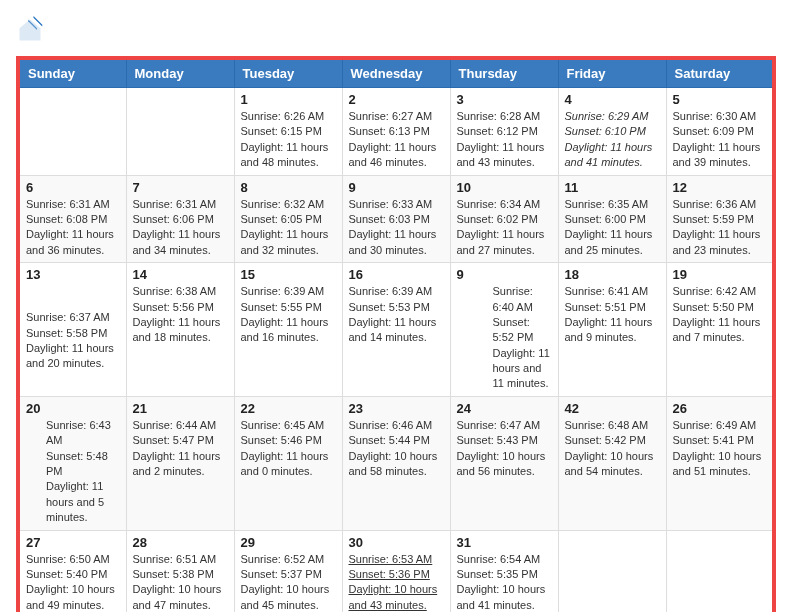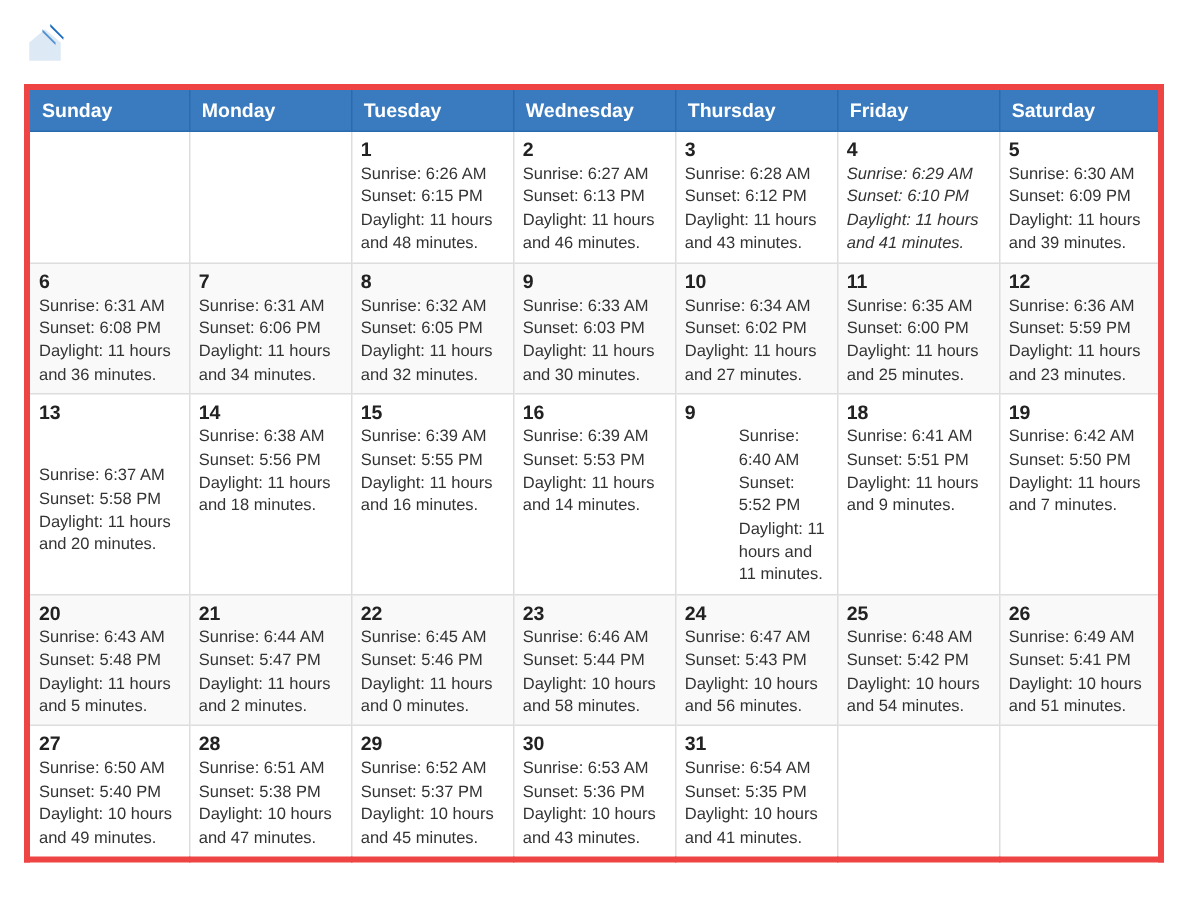--- a/index.html
+++ b/index.html
@@ -241,21 +241,21 @@
         <td>
           <span class="day-number">19</span>
           <div class="day-info" style="white-space: pre-line;">Sunrise: 6:42 AM
 Sunset: 5:50 PM
 Daylight: 11 hours and 7 minutes.</div>
         </td>
       </tr>
       <tr>
         <td>
           <span class="day-number">20</span>
-          <div class="day-info" style="white-space: pre-line;">Sunrise: 6:43 AM
+          <div class="day-info" style="white-space: pre-line; margin-left: 20px;">Sunrise: 6:43 AM
 Sunset: 5:48 PM
 Daylight: 11 hours and 5 minutes.</div>
         </td>
         <td>
           <span class="day-number">21</span>
           <div class="day-info" style="white-space: pre-line;">Sunrise: 6:44 AM
 Sunset: 5:47 PM
 Daylight: 11 hours and 2 minutes.</div>
         </td>
         <td>
@@ -270,21 +270,21 @@
 Sunset: 5:44 PM
 Daylight: 10 hours and 58 minutes.</div>
         </td>
         <td>
           <span class="day-number">24</span>
           <div class="day-info" style="white-space: pre-line;">Sunrise: 6:47 AM
 Sunset: 5:43 PM
 Daylight: 10 hours and 56 minutes.</div>
         </td>
         <td>
-          <span class="day-number">25</span>
+          <span class="day-number">42</span>
           <div class="day-info" style="white-space: pre-line;">Sunrise: 6:48 AM
 Sunset: 5:42 PM
 Daylight: 10 hours and 54 minutes.</div>
         </td>
         <td>
           <span class="day-number">26</span>
           <div class="day-info" style="white-space: pre-line;">Sunrise: 6:49 AM
 Sunset: 5:41 PM
 Daylight: 10 hours and 51 minutes.</div>
         </td>
@@ -303,21 +303,21 @@
 Daylight: 10 hours and 47 minutes.</div>
         </td>
         <td>
           <span class="day-number">29</span>
           <div class="day-info" style="white-space: pre-line;">Sunrise: 6:52 AM
 Sunset: 5:37 PM
 Daylight: 10 hours and 45 minutes.</div>
         </td>
         <td>
           <span class="day-number">30</span>
-          <div class="day-info" style="white-space: pre-line;">Sunrise: 6:53 AM
+          <div class="day-info" style="white-space: pre-line; text-decoration: underline;">Sunrise: 6:53 AM
 Sunset: 5:36 PM
 Daylight: 10 hours and 43 minutes.</div>
         </td>
         <td>
           <span class="day-number">31</span>
           <div class="day-info" style="white-space: pre-line;">Sunrise: 6:54 AM
 Sunset: 5:35 PM
 Daylight: 10 hours and 41 minutes.</div>
         </td>
         <td class="empty-cell"></td>

